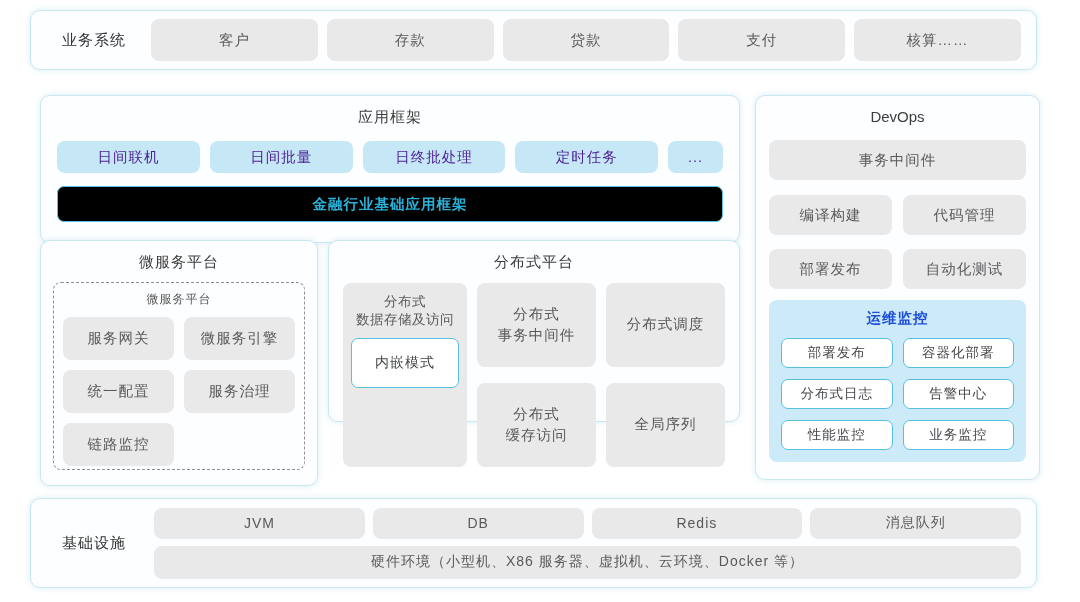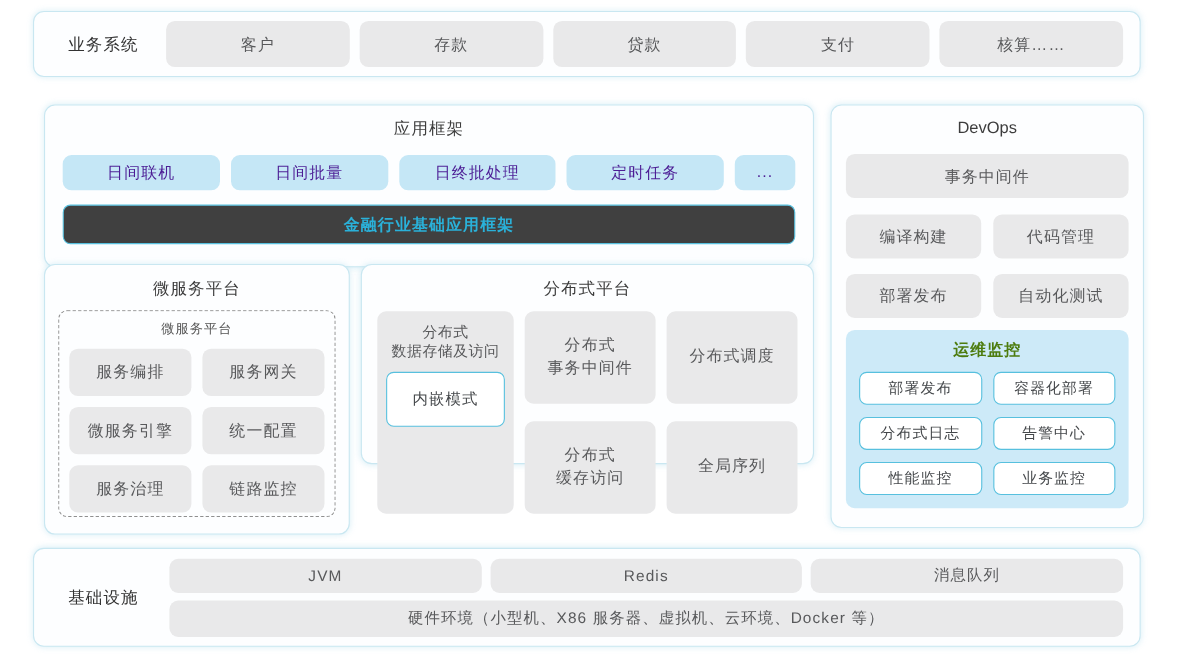--- a/index.html
+++ b/index.html
@@ -35,35 +35,35 @@
   .biz { left:30px; top:10px; width:1007px; height:60px; display:flex; align-items:center; padding:0 15px; gap:9px; }
   .side-label { flex:0 0 96px; text-align:center; font-size:15px; color:#333; font-weight:500; letter-spacing:1px; }
   .biz .gbox { flex:1; height:42px; }
 
   
   .appfw { left:40px; top:95px; width:700px; height:148px; padding:12px 16px 0; }
   .appfw .btn-row { display:flex; gap:10px; margin-top:14px; height:32px; }
   .appfw .btn-row .bluebtn { flex:1; }
   .appfw .btn-row .dots { flex:0 0 55px; }
   .basefw {
-    margin-top:13px; height:34px; background:#404040;
+    margin-top:13px; height:34px; background:#000000;
     border:1px solid #57c0de; border-radius:7px;
     display:flex; align-items:center; justify-content:center;
     color:#2ab1d9; font-weight:bold; font-size:14.5px; letter-spacing:1px;
   }
 
   
   .devops { left:755px; top:95px; width:285px; height:385px; padding:12px 13px 13px; }
   .devops .wide { margin-top:15px; height:40px; }
   .devops .grid2 { display:grid; grid-template-columns:1fr 1fr; gap:14px 11px; margin-top:15px; }
   .devops .grid2 .gbox { height:40px; }
   .ops {
     margin-top:11px; background:#cdeaf8; border-radius:8px; padding:9px 12px 12px; box-sizing:border-box;
   }
-  .ops-title { text-align:center; font-size:14.5px; color:#4d7c0f; font-weight:600; letter-spacing:1px; }
+  .ops-title { text-align:center; font-size:14.5px; color:#1d4ed8; font-weight:600; letter-spacing:1px; }
   .ops .grid2b { display:grid; grid-template-columns:1fr 1fr; gap:11px 10px; margin-top:10px; }
   .ops .cyanbox { height:30px; font-size:13.5px; }
 
   
   .micro { left:40px; top:240px; width:278px; height:246px; padding:12px 12px 12px; }
   .micro-inner {
     margin-top:10px; border:1px dashed #8f8f8f; border-radius:8px;
     padding:8px 9px 9px; box-sizing:border-box; height:188px;
   }
   .micro-inner-title { text-align:center; font-size:12px; color:#555; letter-spacing:1px; }
@@ -138,21 +138,20 @@
         <div class="cyanbox">业务监控</div>
       </div>
     </div>
   </div>
 
   <div class="panel micro">
     <div class="sec-title">微服务平台</div>
     <div class="micro-inner">
       <div class="micro-inner-title">微服务平台</div>
       <div class="micro-grid">
-        <div class="gbox">服务编排</div>
         <div class="gbox">服务网关</div>
         <div class="gbox">微服务引擎</div>
         <div class="gbox">统一配置</div>
         <div class="gbox">服务治理</div>
         <div class="gbox">链路监控</div>
       </div>
     </div>
   </div>
 
   <div class="panel dist">
@@ -174,20 +173,21 @@
         <div class="gbox">全局序列</div>
       </div>
     </div>
   </div>
 
   <div class="panel infra">
     <div class="side-label">基础设施</div>
     <div class="infra-right">
       <div class="infra-row">
         <div class="gbox">JVM</div>
+        <div class="gbox">DB</div>
         <div class="gbox">Redis</div>
         <div class="gbox">消息队列</div>
       </div>
       <div class="gbox hw">硬件环境（小型机、X86 服务器、虚拟机、云环境、Docker 等）</div>
     </div>
   </div>
 
 </div>
 
 </body></html>

